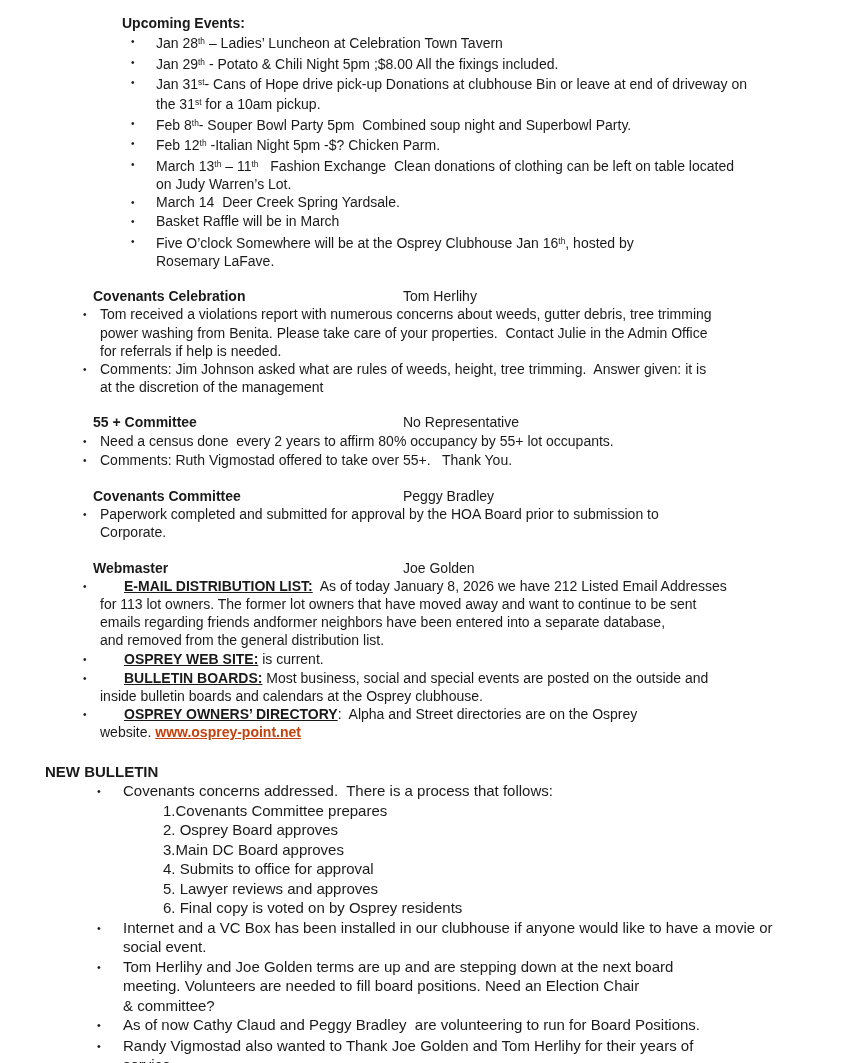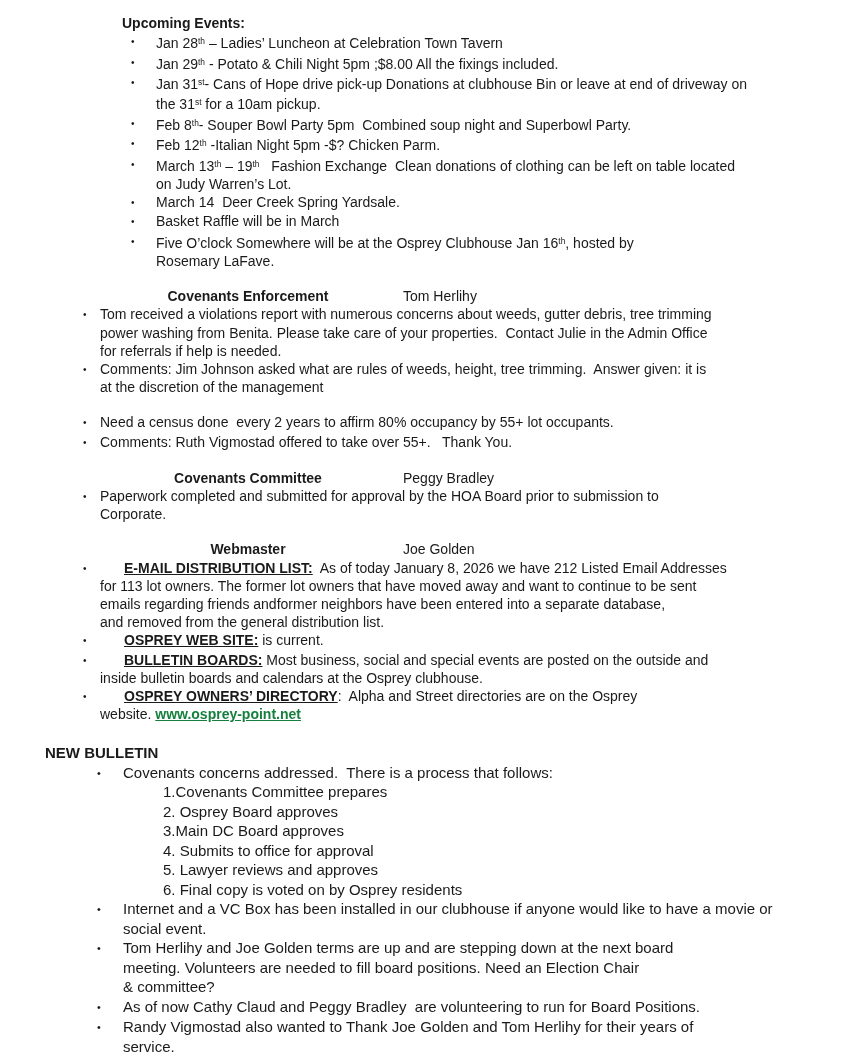--- a/index.html
+++ b/index.html
@@ -12,21 +12,21 @@
     font-size: 14px;
     line-height: 18.2px;
     overflow: hidden;
   }
   #doc { padding-top: 14px; }
 
   .sec { margin-top: 17px; }
   .sec:first-child { margin-top: 0; }
 
   .sec-header { font-weight: 700; }
-  .sec-heading { font-weight: 700; text-align: center; }
+  .sec-heading { font-weight: 700; }
   .sec-heading.has-name { display: inline-block; width: 310px; }
   .sec-name { font-weight: 400; margin-top: 9px; }
 
   
   .sec-events { margin-left: 122px; }
   .sec-events .item { margin-left: 9px; }
   .sec-events .marker { width: 25px; }
 
   .sec-cmte { margin-left: 93px; }
   .sec-cmte .item { margin-left: -10px; }
@@ -39,21 +39,21 @@
   .item { display: flex; align-items: flex-start; }
   .marker { flex: 0 0 auto; font-size: 0.72em; line-height: inherit; padding-top: 1px; }
   .content { flex: 1 1 auto; white-space: pre-wrap; }
   .sub-line { margin-left: 40px; white-space: pre; }
 
   
   .r-sup { font-size: 0.6em; vertical-align: 0.5em; letter-spacing: 0; margin-top: 12px; }
   .r-b  { font-weight: 400; }
   .r-bu { font-weight: 700; text-decoration: underline; padding-left: 24px; }
   a.r-link, .r-link {
-    color: #15803d;
+    color: #c2410c;
     font-weight: 700;
     text-decoration: underline;
     cursor: pointer;
   }
 </style>
 </head>
 <body>
 
 <div id="doc">
     <section class="sec sec-events">
@@ -74,52 +74,53 @@
       <div class="item">
         <span class="marker">•</span>
         <span class="content"><span>Feb 8</span><span class="r-sup">th</span><span>- Souper Bowl Party 5pm  Combined soup night and Superbowl Party.</span></span>
       </div>
       <div class="item">
         <span class="marker">•</span>
         <span class="content"><span>Feb 12</span><span class="r-sup">th</span><span> -Italian Night 5pm -$? Chicken Parm.</span></span>
       </div>
       <div class="item">
         <span class="marker">•</span>
-        <span class="content"><span>March 13</span><span class="r-sup">th</span><span> – 19</span><span class="r-sup">th</span><span>   Fashion Exchange  Clean donations of clothing can be left on table located
+        <span class="content"><span>March 13</span><span class="r-sup">th</span><span> – 11</span><span class="r-sup">th</span><span>   Fashion Exchange  Clean donations of clothing can be left on table located
 on Judy Warren’s Lot.</span></span>
       </div>
       <div class="item">
         <span class="marker">•</span>
         <span class="content"><span>March 14  Deer Creek Spring Yardsale.</span></span>
       </div>
       <div class="item">
         <span class="marker">•</span>
         <span class="content"><span>Basket Raffle will be in March</span></span>
       </div>
       <div class="item">
         <span class="marker">•</span>
         <span class="content"><span>Five O’clock Somewhere will be at the Osprey Clubhouse Jan 16</span><span class="r-sup">th</span><span>, hosted by
 Rosemary LaFave.</span></span>
       </div>
     </section>
     <section class="sec sec-cmte">
-      <div class="sec-header"><span class="sec-heading has-name">Covenants Enforcement</span><span class="sec-name">Tom Herlihy</span></div>
+      <div class="sec-header"><span class="sec-heading has-name">Covenants Celebration</span><span class="sec-name">Tom Herlihy</span></div>
       <div class="item">
         <span class="marker">•</span>
         <span class="content"><span>Tom received a violations report with numerous concerns about weeds, gutter debris, tree trimming
 power washing from Benita. Please take care of your properties.  Contact Julie in the Admin Office
 for referrals if help is needed.</span></span>
       </div>
       <div class="item">
         <span class="marker">•</span>
         <span class="content"><span>Comments: Jim Johnson asked what are rules of weeds, height, tree trimming.  Answer given: it is
 at the discretion of the management</span></span>
       </div>
     </section>
     <section class="sec sec-cmte">
+      <div class="sec-header"><span class="sec-heading has-name">55 + Committee</span><span class="sec-name">No Representative</span></div>
       <div class="item">
         <span class="marker">•</span>
         <span class="content"><span>Need a census done  every 2 years to affirm 80% occupancy by 55+ lot occupants.</span></span>
       </div>
       <div class="item">
         <span class="marker">•</span>
         <span class="content"><span>Comments: Ruth Vigmostad offered to take over 55+.   Thank You.</span></span>
       </div>
     </section>
     <section class="sec sec-cmte">

